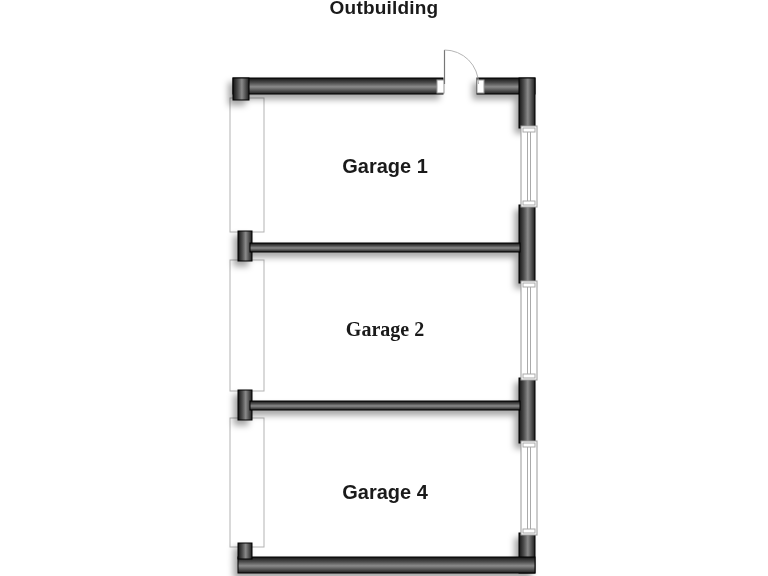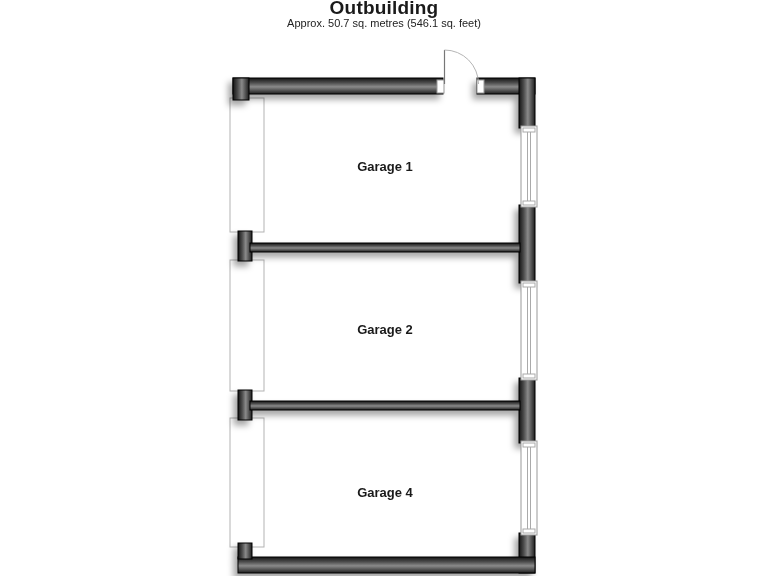--- a/index.html
+++ b/index.html
@@ -20,34 +20,33 @@
   .subtitle{
     position:absolute;top:17px;left:0;width:768px;
     text-align:center;
     font-size:11px;color:#222;
   }
   .plan-svg{position:absolute;left:0;top:0;}
   .walls{filter:drop-shadow(-4px 5px 3px rgba(0,0,0,0.35));}
   .room-label{
     position:absolute;
     transform:translate(-50%,-50%);
-    font-size:13px;font-weight:bold;color:var(--label,#111);
+    font-size:20px;font-weight:bold;color:var(--label,#111);
     white-space:nowrap;
   }
   .lbl-1{left:385px;top:166px;}
-  .lbl-2{left:385px;top:329px;}
+  .lbl-2{left:385px;top:329px;font-family:Liberation Serif, serif;}
   .lbl-3{left:385px;top:492px;}
 </style>
 </head>
 <body>
 
 <div class="stage">
 
   <div class="title">Outbuilding</div>
-  <div class="subtitle">Approx. 50.7 sq. metres (546.1 sq. feet)</div>
 
   <svg class="plan-svg" width="768" height="576" viewBox="0 0 768 576">
     <defs>
       <linearGradient id="gradH" x1="0" y1="0" x2="0" y2="1">
         <stop offset="0%" stop-color="#141414"></stop>
         <stop offset="30%" stop-color="#4d4d4d"></stop>
         <stop offset="55%" stop-color="#8a8a8a"></stop>
         <stop offset="100%" stop-color="#1e1e1e"></stop>
       </linearGradient>
       <linearGradient id="gradV" x1="0" y1="0" x2="1" y2="0">

